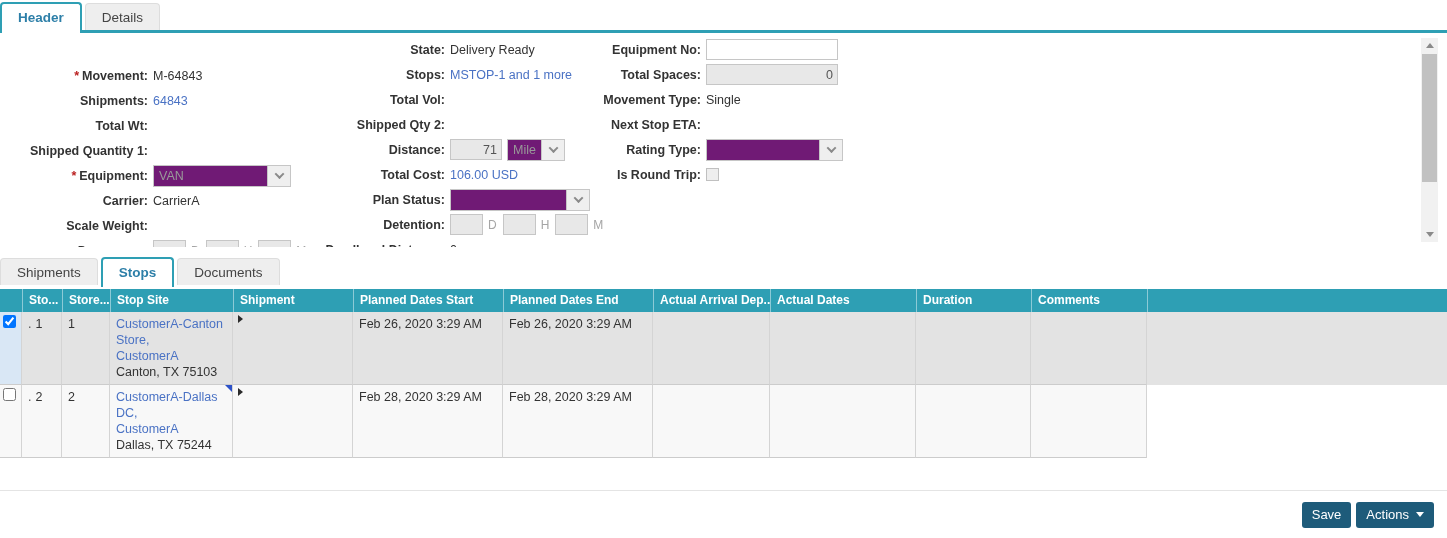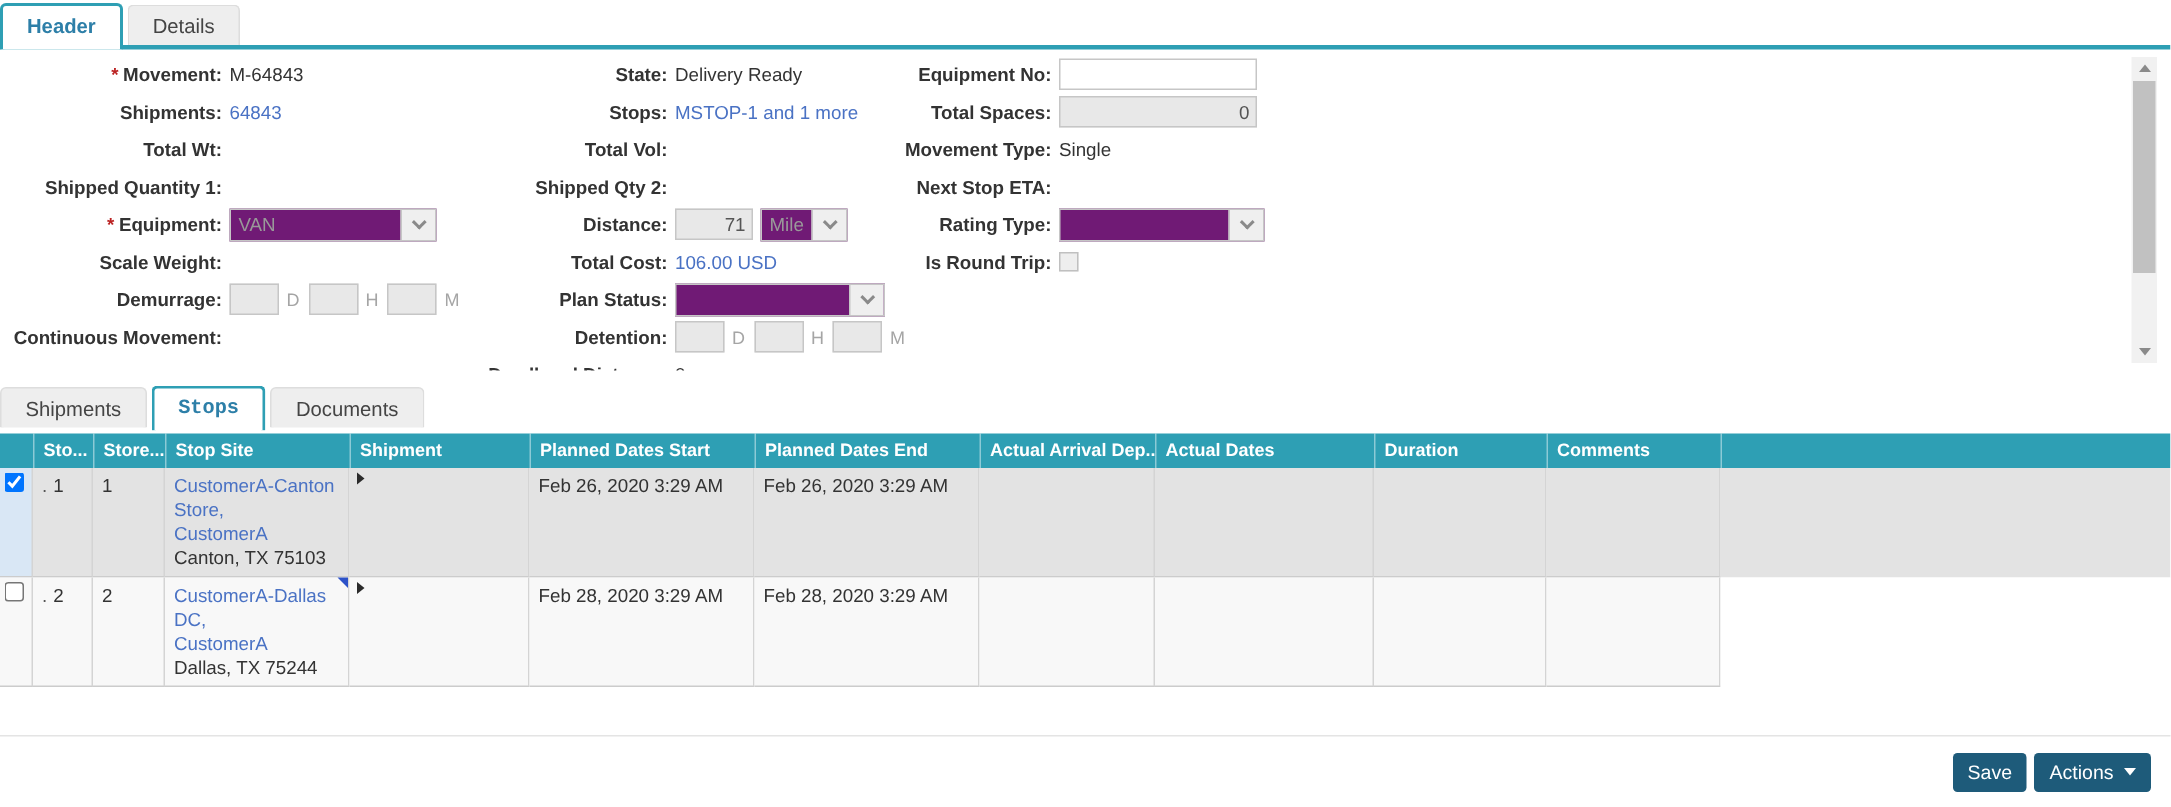--- a/index.html
+++ b/index.html
@@ -11,21 +11,21 @@
   .tabbar.top { height:33px; border-bottom:3px solid #2e9fb4; }
   .tab { padding:6px 16px 5px; font-size:13.5px; background:#eee; border:1px solid #ddd;
          border-bottom:none; border-radius:4px 4px 0 0; margin-right:3px; color:#444; cursor:pointer; }
   .tab.active { background:#fff; border:2px solid #2e9fb4; border-bottom:none;
                 color:#2d7fa8; font-weight:bold; position:relative; z-index:2; }
   .tabbar.top .tab.active { margin-bottom:-3px; padding-bottom:8px; }
 
   
   .form-panel { position:relative; height:214px; overflow:hidden; }
   .fcol { position:absolute; top:4px; }
-  .fcol1 { left:0; width:300px; }
+  .fcol1 { left:0; width:300px;margin-top:26px; }
   .fcol2 { left:290px; width:330px; }
   .fcol3 { left:546px; width:330px; }
   .frow { display:flex; height:25px; align-items:center; }
   .flabel { text-align:right; font-weight:bold; font-size:12.5px; color:#333; flex:none; white-space:nowrap; }
   .fcol1 .flabel { width:148px; }
   .fcol2 .flabel, .fcol3 .flabel { width:155px; }
   .fvalue { margin-left:5px; font-size:12.5px; display:flex; align-items:center; white-space:nowrap; }
   .req { color:#b22; margin-right:3px; font-weight:bold; }
   a.lnk { color:#4a72c4; text-decoration:none; cursor:pointer; }
 
@@ -52,21 +52,21 @@
   .vs-up { border-bottom:none; }
   .tri-up { width:0; height:0; border-left:4px solid transparent; border-right:4px solid transparent;
             border-bottom:5px solid #8a8a8a; }
   .tri-dn { width:0; height:0; border-left:4px solid transparent; border-right:4px solid transparent;
             border-top:5px solid #8a8a8a; }
   .vs-thumb { position:absolute; left:1px; top:16px; width:15px; height:128px; background:#c1c1c1; cursor:pointer; }
   .vs-down { position:absolute; bottom:0; left:0; right:0; }
 
   
   .tabbar.lower { height:30px; margin-top:8px; }
-  .tabbar.lower .tab.active { padding-bottom:7px; margin-bottom:-2px;font-family:Liberation Mono, monospace; }
+  .tabbar.lower .tab.active { padding-bottom:7px; margin-bottom:-2px; }
 
   
   .grid { margin-top:4px; }
   .grid-header, .grid-row { display:grid;
     grid-template-columns:22px 40px 48px 123px 120px 150px 150px 117px 146px 115px 116px 1fr; }
   .grid-header { background:#2e9fb4; height:23px; }
   .gh-cell { color:#fff; font-weight:bold; font-size:12px; padding:4px 3px 0 6px;
              border-left:1px solid rgba(255,255,255,.45); overflow:hidden; white-space:nowrap; cursor:pointer; }
   .gh-cell:first-child { border-left:none; }
   .gh-cell.filler { cursor:default; }
@@ -128,20 +128,24 @@
       <span class="fvalue">
         <span class="sel" style="width:138px;">
           <span class="sel-text ghost">VAN</span>
           <span class="sel-btn">
               <i class="chev"></i>
             </span>
         </span>
       </span>
     </div>
     <div class="frow">
+      <span class="flabel">Carrier:</span>
+      <span class="fvalue">CarrierA</span>
+    </div>
+    <div class="frow">
       <span class="flabel">Scale Weight:</span>
     </div>
     <div class="frow">
       <span class="flabel">Demurrage:</span>
       <span class="fvalue">
         <input class="tin dis" style="width: 33px;">
         <span class="unit">D</span>
         <input class="tin dis" style="width: 33px;">
         <span class="unit">H</span>
         <input class="tin dis" style="width: 33px;">

